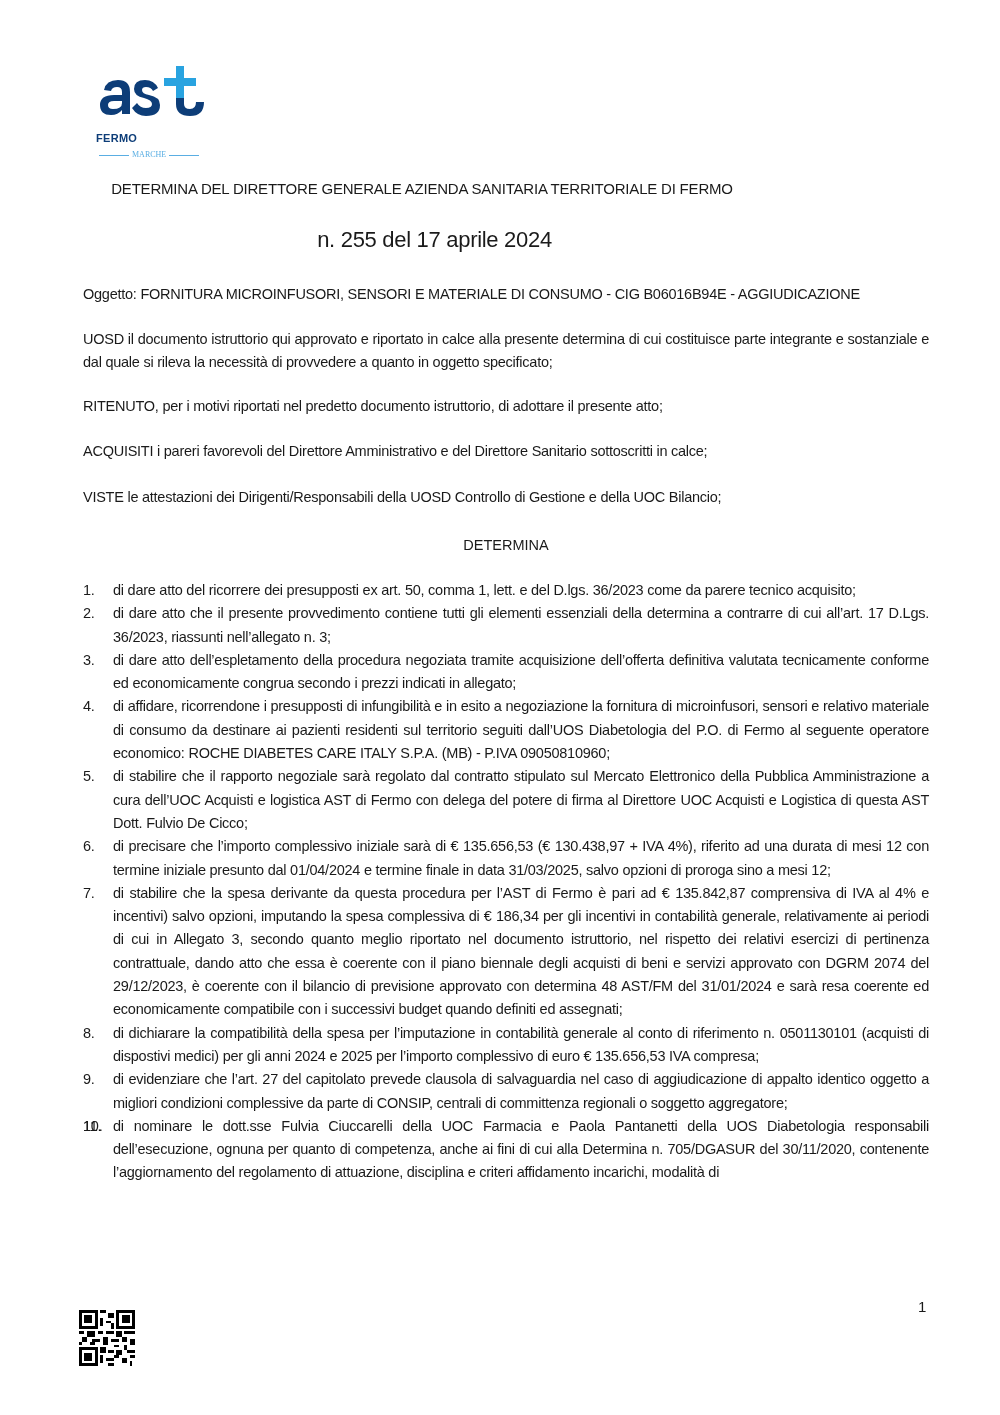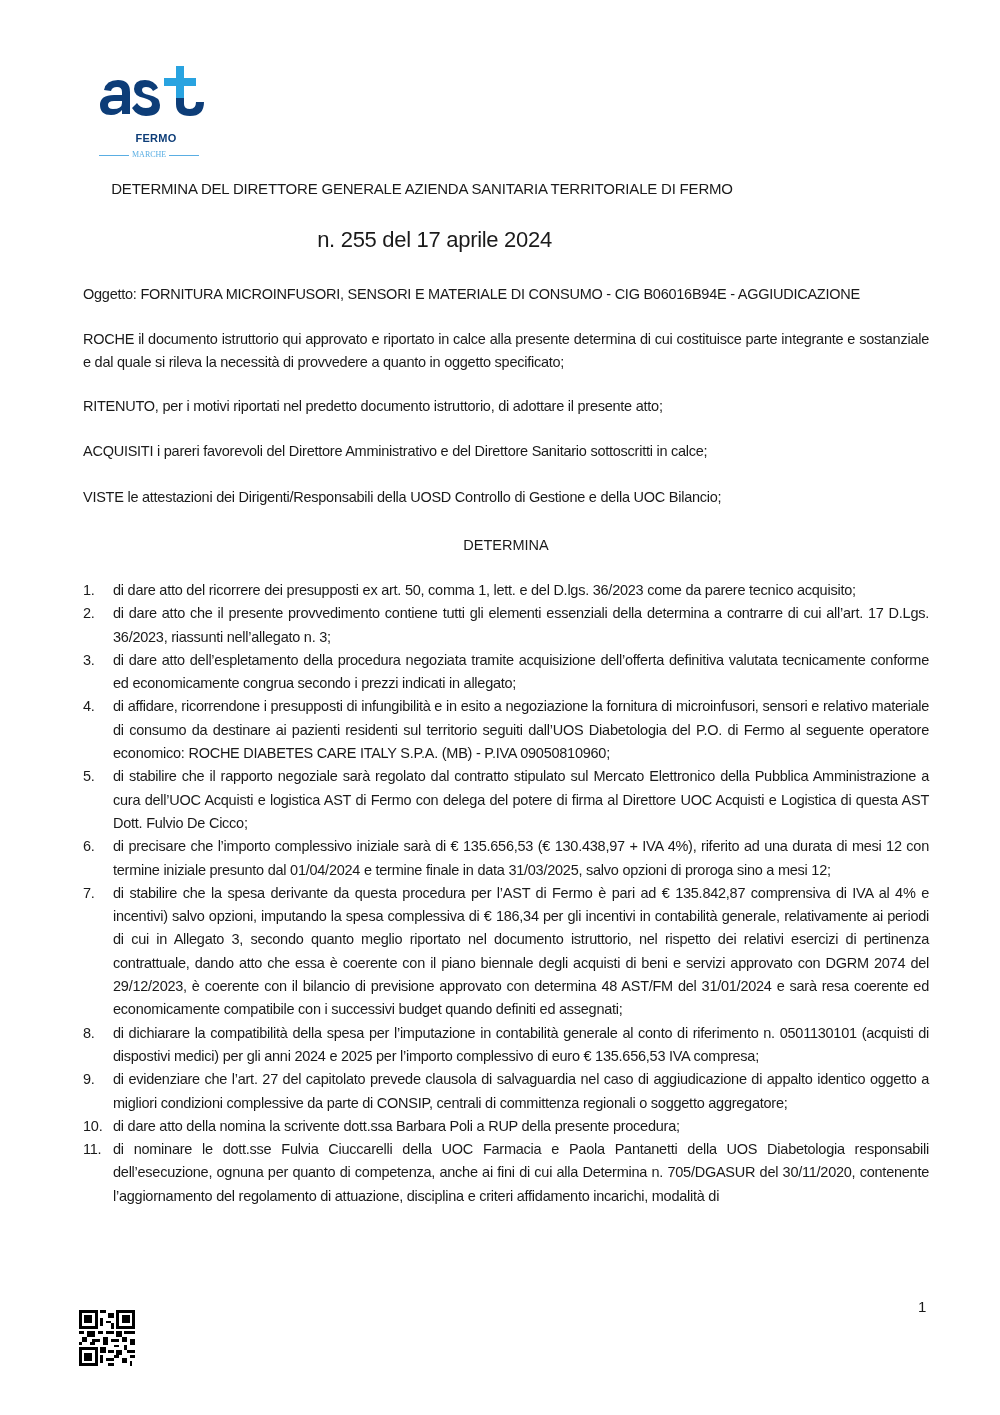--- a/index.html
+++ b/index.html
@@ -1,20 +1,20 @@
 <!DOCTYPE html>
 <html><head>
   <meta charset="utf-8">
   <style>
     html, body { margin: 0; padding: 0; background: #ffffff; }
     body { width: 1000px; height: 1415px; position: relative; overflow: hidden;
       font-family: "Liberation Sans Narrow", "Liberation Sans", sans-serif; color: #1a1a1a; }
     .logo { position: absolute; left: 96px; top: 62px; width: 120px; height: 100px; }
     .logo svg { display: block; }
-    .logo-fermo { position: absolute; left: 0; top: 70px; width: 120px; text-align: center;
+    .logo-fermo { position: absolute; left: 0; top: 70px; width: 120px; 
       font-family: "Liberation Sans", sans-serif; font-weight: bold; font-size: 11px; color: #0d3d78; letter-spacing: 0.3px; }
     .logo-marche { position: absolute; left: 0; top: 88px; width: 120px; 
       font-family: Liberation Serif, serif; font-size: 8px; color: #5aaee3; }
     .logo-marche::before, .logo-marche::after { content: ""; display: inline-block; width: 30px; height: 1px;
       background: #5aaee3; vertical-align: middle; margin: 0 3px; }
     .doc-header { position: absolute; left: 0; width: 844px; text-align: center; top: 180px; font-size: 15px; letter-spacing: -0.2px; }
     .doc-number { position: absolute; left: 0; width: 869px; text-align: center; top: 227px; font-size: 22px; letter-spacing: -0.3px; }
     .para { position: absolute; left: 83px; width: 846px; font-size: 14.5px; line-height: 23px; text-align: justify; letter-spacing: -0.25px; }
     .para b { font-weight: normal; }
     .determina-title { position: absolute; left: 0; width: 1012px; text-align: center; top: 537px; font-size: 14.5px; }
@@ -44,21 +44,21 @@
 </div>
 
 <div class="doc-header">DETERMINA DEL DIRETTORE GENERALE AZIENDA SANITARIA TERRITORIALE DI FERMO</div>
 <div class="doc-number">n. 255 del 17 aprile 2024</div>
 
 <div class="para" style="top:283px;">
   <b>Oggetto</b><span>: FORNITURA MICROINFUSORI, SENSORI E MATERIALE DI CONSUMO - CIG B06016B94E - AGGIUDICAZIONE</span>
 </div>
 
 <div class="para" style="top:328px;">
-  <b>ROCHE</b><span> il documento istruttorio qui approvato e riportato in calce alla presente determina di cui costituisce parte integrante e sostanziale e dal quale si rileva la necessità di provvedere a quanto in oggetto specificato;</span>
+  <b>UOSD</b><span> il documento istruttorio qui approvato e riportato in calce alla presente determina di cui costituisce parte integrante e sostanziale e dal quale si rileva la necessità di provvedere a quanto in oggetto specificato;</span>
 </div>
 <div class="para" style="top:395px;">
   <b>RITENUTO,</b><span> per i motivi riportati nel predetto documento istruttorio, di adottare il presente atto;</span>
 </div>
 <div class="para" style="top:440px;">
   <b>ACQUISITI</b><span> i pareri favorevoli del Direttore Amministrativo e del Direttore Sanitario sottoscritti in calce;</span>
 </div>
 <div class="para" style="top:486px;">
   <b>VISTE</b><span> le attestazioni dei Dirigenti/Responsabili della UOSD Controllo di Gestione e della UOC Bilancio;</span>
 </div>
@@ -68,21 +68,21 @@
 <ol class="items">
   <li><span class="num">1.</span><span>di dare atto del ricorrere dei presupposti ex art. 50, comma 1, lett. e del D.lgs. 36/2023 come da parere tecnico acquisito;</span></li>
   <li><span class="num">2.</span><span>di dare atto che il presente provvedimento contiene tutti gli elementi essenziali della determina a contrarre di cui all’art. 17 D.Lgs. 36/2023, riassunti nell’allegato n. 3;</span></li>
   <li><span class="num">3.</span><span>di dare atto dell’espletamento della procedura negoziata tramite acquisizione dell’offerta definitiva valutata tecnicamente conforme ed economicamente congrua secondo i prezzi indicati in allegato;</span></li>
   <li><span class="num">4.</span><span>di affidare, ricorrendone i presupposti di infungibilità e in esito a negoziazione la fornitura di microinfusori, sensori e relativo materiale di consumo da destinare ai pazienti residenti sul territorio seguiti dall’UOS Diabetologia del P.O. di Fermo al seguente operatore economico: ROCHE DIABETES CARE ITALY S.P.A. (MB) - P.IVA 09050810960;</span></li>
   <li><span class="num">5.</span><span>di stabilire che il rapporto negoziale sarà regolato dal contratto stipulato sul Mercato Elettronico della Pubblica Amministrazione a cura dell’UOC Acquisti e logistica AST di Fermo con delega del potere di firma al Direttore UOC Acquisti e Logistica di questa AST Dott. Fulvio De Cicco;</span></li>
   <li><span class="num">6.</span><span>di precisare che l’importo complessivo iniziale sarà di € 135.656,53 (€ 130.438,97 + IVA 4%), riferito ad una durata di mesi 12 con termine iniziale presunto dal 01/04/2024 e termine finale in data 31/03/2025, salvo opzioni di proroga sino a mesi 12;</span></li>
   <li><span class="num">7.</span><span>di stabilire che la spesa derivante da questa procedura per l’AST di Fermo è pari ad €  135.842,87  comprensiva di IVA al 4% e incentivi) salvo opzioni, imputando la spesa complessiva di € 186,34 per gli incentivi in contabilità generale, relativamente ai periodi di cui in Allegato 3, secondo quanto meglio riportato nel documento istruttorio, nel rispetto dei relativi esercizi di pertinenza contrattuale, dando atto che essa è coerente con il piano biennale degli acquisti di beni e servizi approvato con DGRM 2074 del 29/12/2023, è coerente con il bilancio di previsione approvato con determina 48 AST/FM del 31/01/2024 e sarà resa coerente ed economicamente compatibile con i successivi budget quando definiti ed assegnati;</span></li>
   <li><span class="num">8.</span><span>di dichiarare la compatibilità della spesa per l’imputazione in contabilità generale al conto di riferimento n. 0501130101 (acquisti di dispostivi medici) per gli anni 2024 e 2025 per l’importo complessivo di euro € 135.656,53 IVA compresa;</span></li>
   <li><span class="num">9.</span><span>di evidenziare che l’art. 27 del capitolato prevede clausola di salvaguardia nel caso di aggiudicazione di appalto identico oggetto a migliori condizioni complessive da parte di CONSIP, centrali di committenza regionali o soggetto aggregatore;</span></li>
-  <li><span class="num">10.</span><span>di dare atto della nomina la scrivente dott.ssa Barbara Poli a RUP della presente procedura;</span></li>
+  <li><span class="num">10.</span></li>
   <li><span class="num">11.</span><span>di nominare le dott.sse Fulvia Ciuccarelli della UOC Farmacia e Paola Pantanetti della UOS Diabetologia responsabili dell’esecuzione, ognuna per quanto di competenza, anche ai fini di cui alla Determina n. 705/DGASUR del 30/11/2020, contenente l’aggiornamento del regolamento di attuazione, disciplina e criteri affidamento incarichi, modalità di</span></li>
 </ol>
 
 <div class="qr">
   <svg width="56" height="56" viewBox="0 0 21 21" shape-rendering="crispEdges">
     <rect width="21" height="21" fill="#fff"></rect>
     <g fill="#000">
       <rect x="0" y="0" width="7" height="1"></rect>
         <rect x="0" y="6" width="7" height="1"></rect>
         <rect x="0" y="0" width="1" height="7"></rect>

